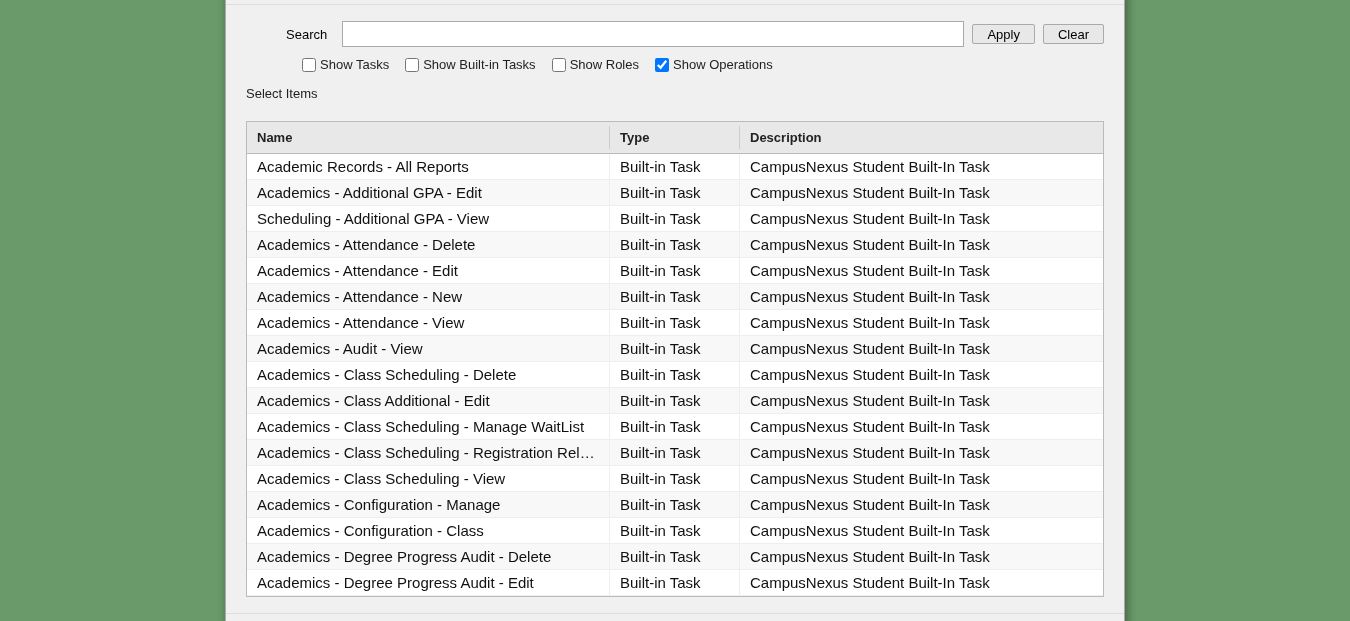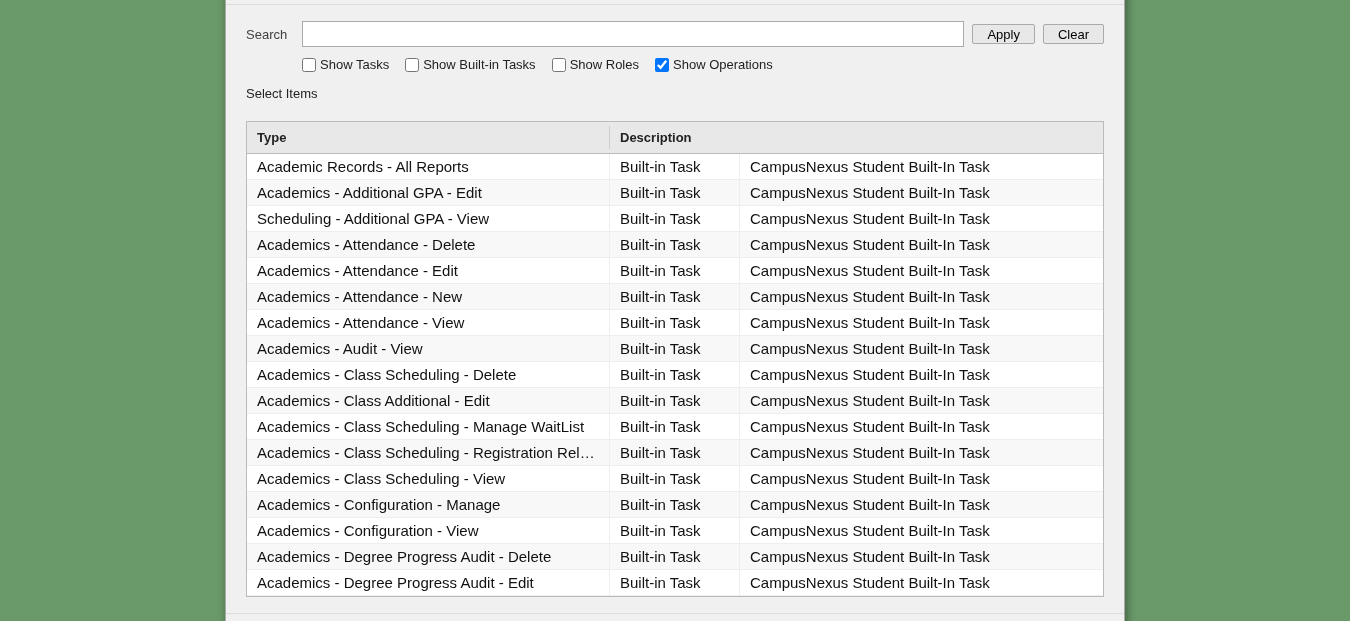--- a/index.html
+++ b/index.html
@@ -59,22 +59,23 @@
       display: flex;
       flex-direction: column;
     }
     .search-row {
       display: flex;
       align-items: center;
       gap: 8px;
       margin-bottom: 10px;
     }
     .search-label {
-      color: #404040;
+      color: #000000;
       min-width: 48px;
+      margin-left: 40px;
     }
     .search-input {
       flex: 1;
       height: 26px;
       border: 1px solid #aaa;
       background: #fff;
       padding: 0 6px;
       font-size: 13px;
       outline: none;
     }
@@ -225,20 +226,21 @@
       <div class="checkbox-item">
         <input type="checkbox" id="showOperations" checked="" style="">
         <label for="showOperations">Show Operations</label>
       </div>
     </div>
 
     <div class="select-items-label">Select Items</div>
 
     <div class="table-container">
       <div class="table-header">
+        <div class="table-header-cell">Name</div>
         <div class="table-header-cell">Type</div>
         <div class="table-header-cell">Description</div>
       </div>
       <div class="table-body" id="table-body">
       <div class="table-row">
             <div class="table-cell">Academic Records - All Reports</div>
             <div class="table-cell">Built-in Task</div>
             <div class="table-cell">CampusNexus Student Built-In Task</div>
           </div>
           <div class="table-row">
@@ -300,21 +302,21 @@
             <div class="table-cell">Academics - Class Scheduling - View</div>
             <div class="table-cell">Built-in Task</div>
             <div class="table-cell">CampusNexus Student Built-In Task</div>
           </div>
           <div class="table-row">
             <div class="table-cell">Academics - Configuration - Manage</div>
             <div class="table-cell">Built-in Task</div>
             <div class="table-cell">CampusNexus Student Built-In Task</div>
           </div>
           <div class="table-row">
-            <div class="table-cell">Academics - Configuration - View</div>
+            <div class="table-cell">Academics - Configuration - Class</div>
             <div class="table-cell">Built-in Task</div>
             <div class="table-cell">CampusNexus Student Built-In Task</div>
           </div>
           <div class="table-row">
             <div class="table-cell">Academics - Degree Progress Audit - Delete</div>
             <div class="table-cell">Built-in Task</div>
             <div class="table-cell">CampusNexus Student Built-In Task</div>
           </div>
           <div class="table-row">
             <div class="table-cell">Academics - Degree Progress Audit - Edit</div>

